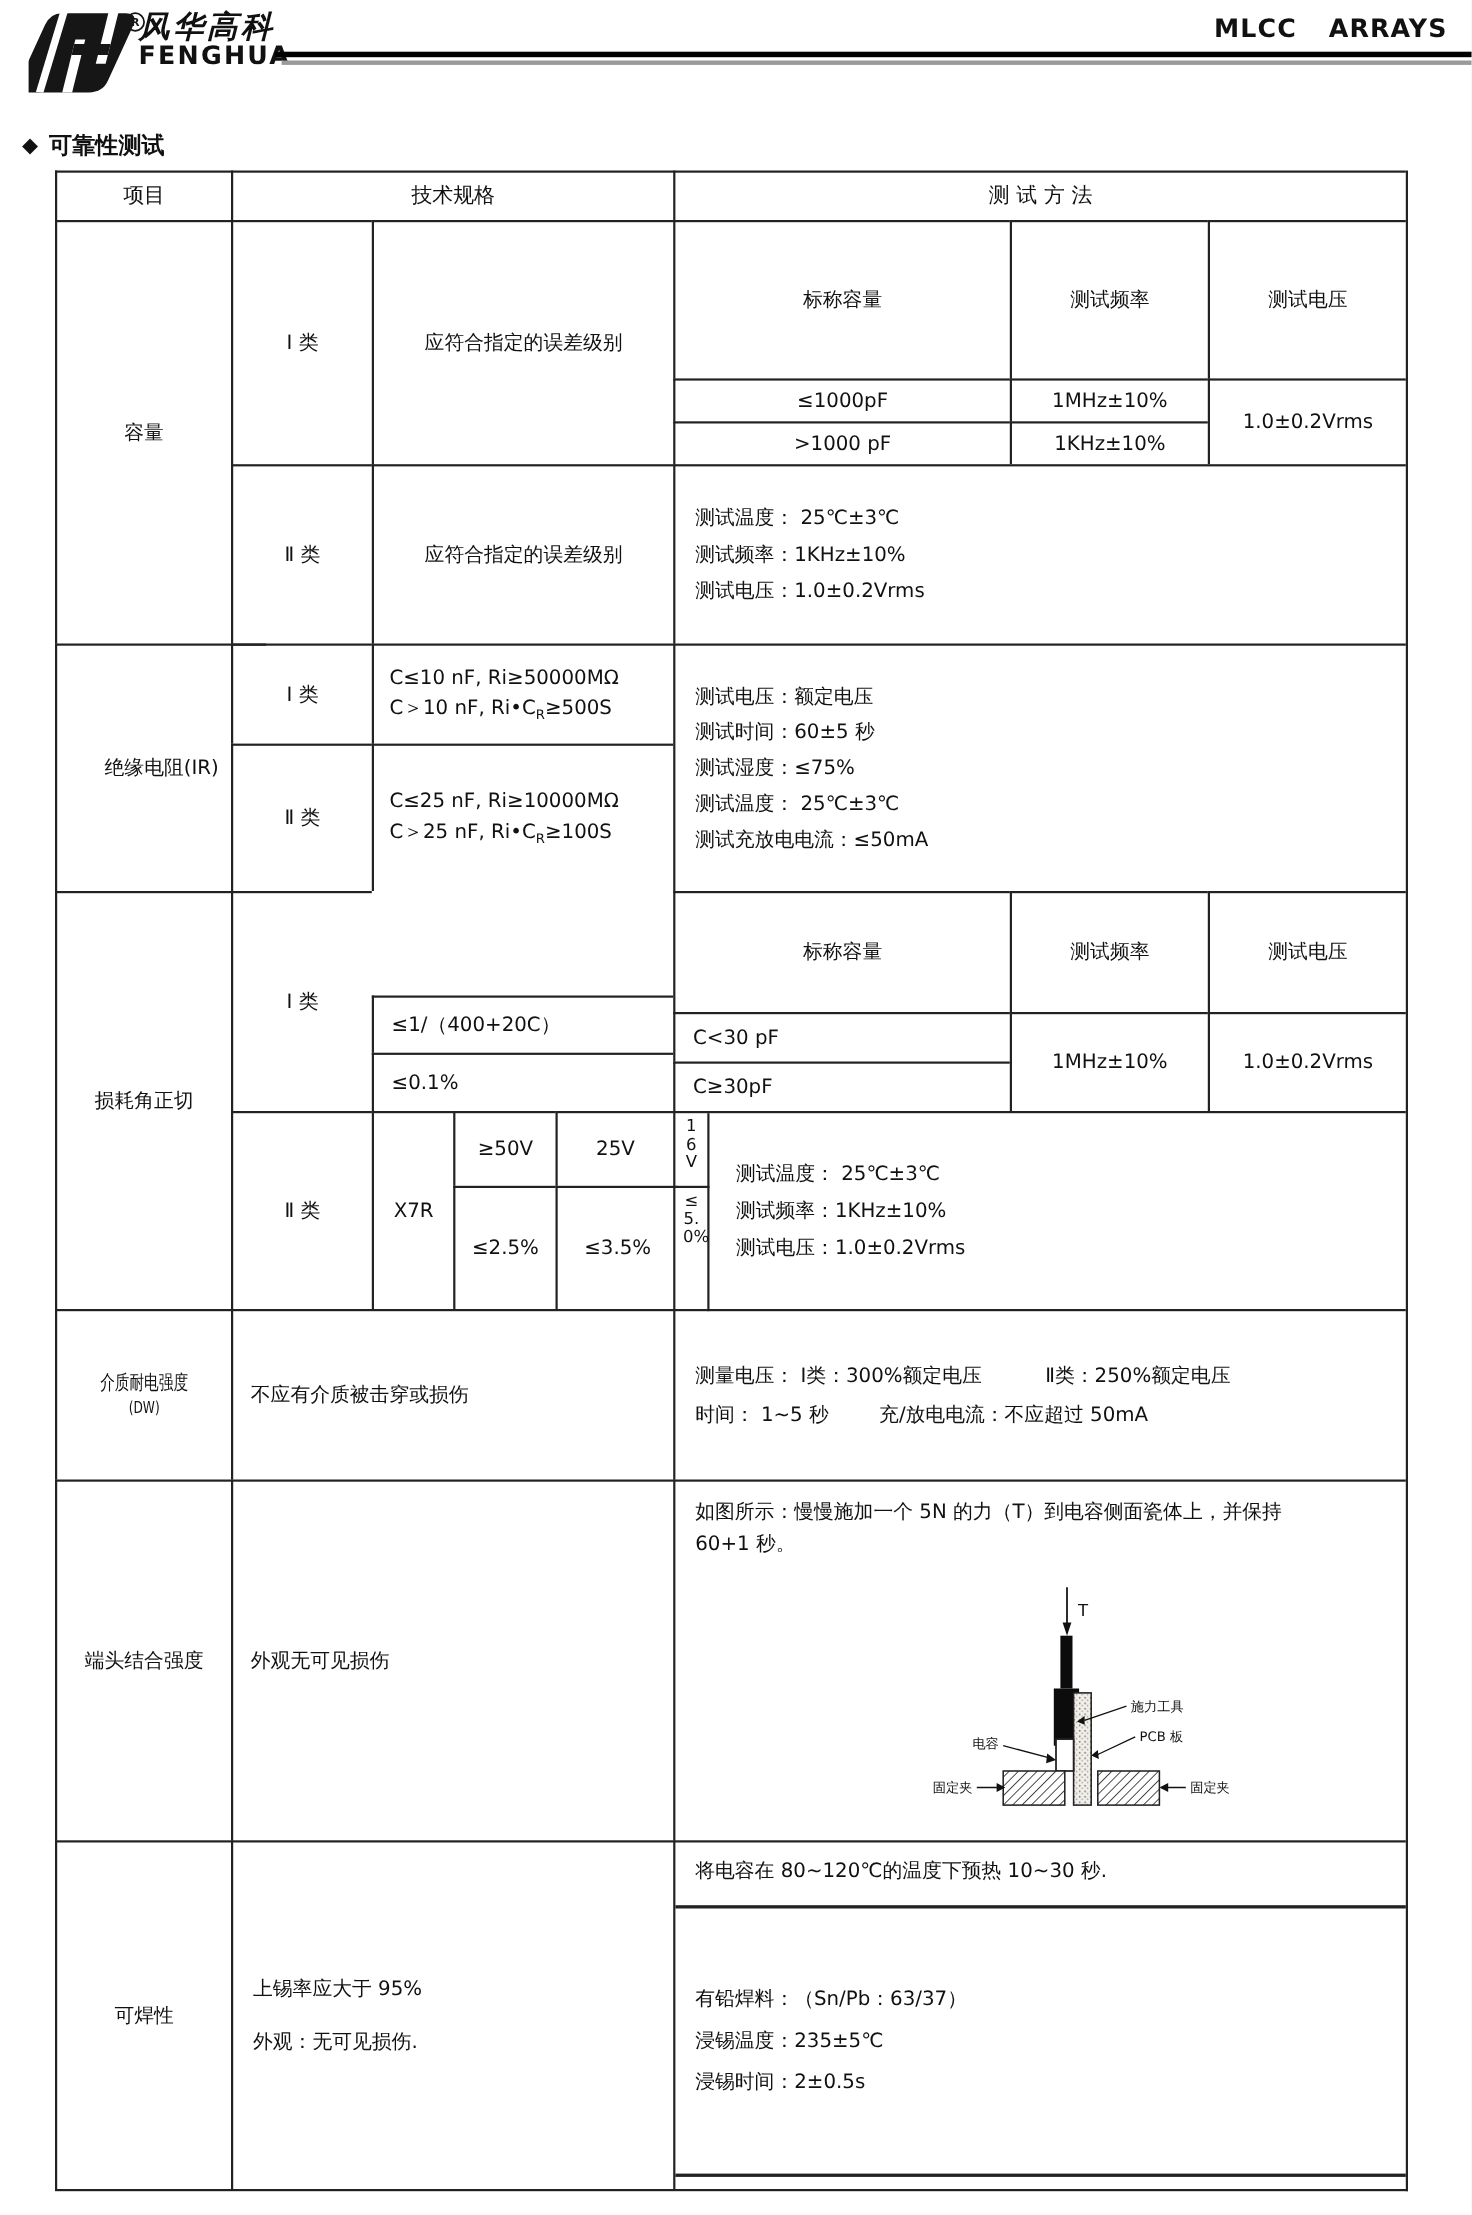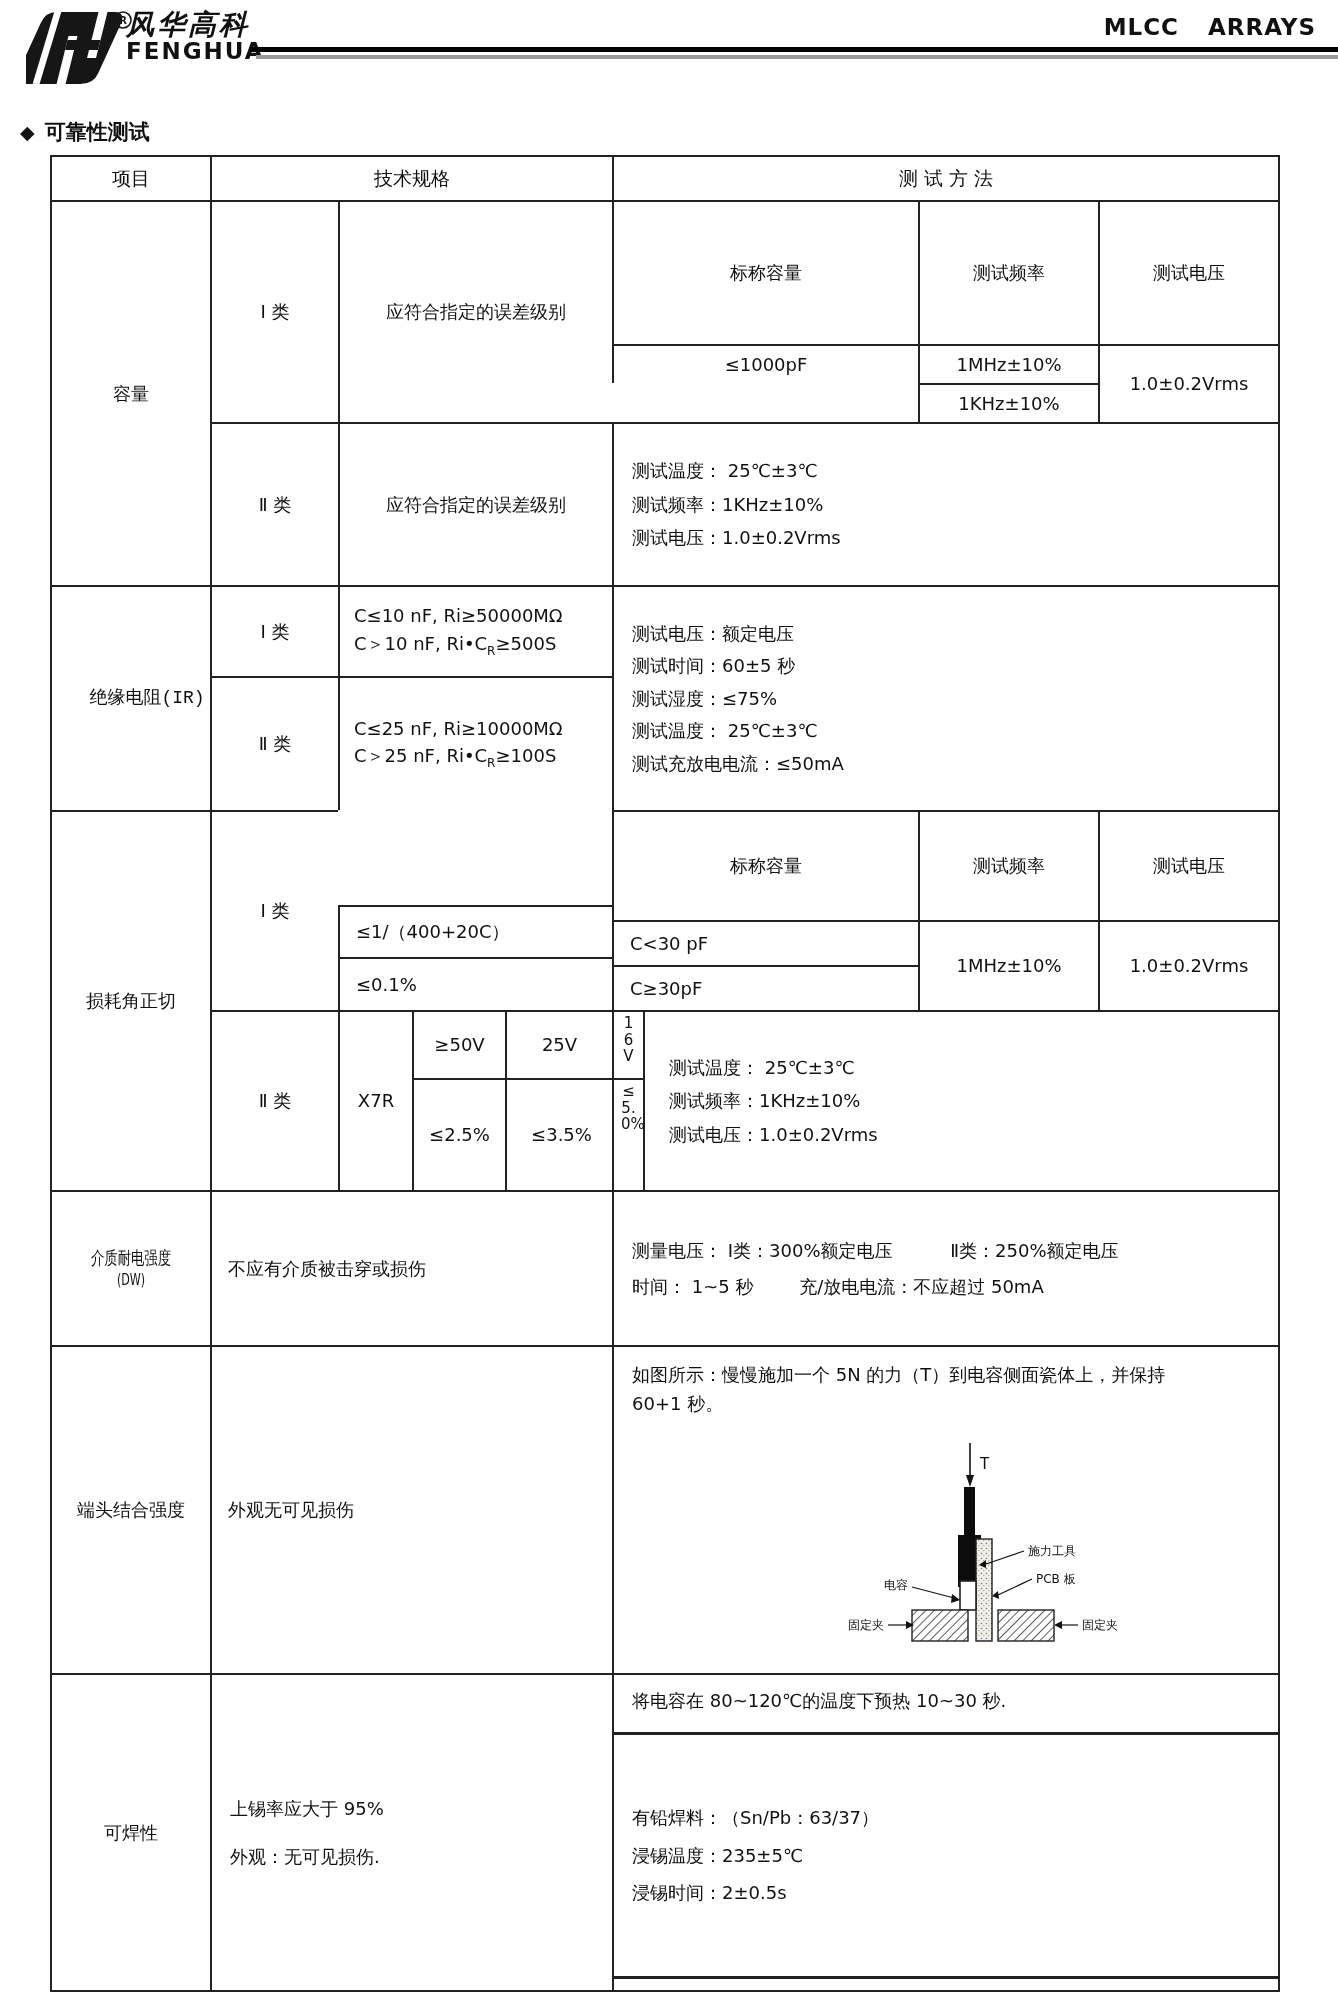--- a/index.html
+++ b/index.html
@@ -78,32 +78,33 @@
 
     <div class="cell hdr" style="left:562px;top:0;width:666px;height:45px;">测 试 方 法</div>
     <div class="cell" style="left:160px;top:45px;width:128px;height:222px;">Ⅰ 类</div>
     <div class="cell" style="left:288px;top:45px;width:274px;height:222px;">应符合指定的误差级别</div>
 
     <div class="cell" style="left:562px;top:45px;width:306px;height:144px;">标称容量</div>
     <div class="cell" style="left:868px;top:45px;width:180px;height:144px;">测试频率</div>
     <div class="cell" style="left:1048px;top:45px;width:180px;height:144px;">测试电压</div>
     <div class="cell" style="left:562px;top:189px;width:306px;height:39px;">≤1000pF</div>
     <div class="cell" style="left:868px;top:189px;width:180px;height:39px;">1MHz±10%</div>
+    <div class="cell" style="left:562px;top:228px;width:306px;height:39px;">&gt;1000 pF</div>
     <div class="cell" style="left:868px;top:228px;width:180px;height:39px;">1KHz±10%</div>
     <div class="cell" style="left:1048px;top:189px;width:180px;height:78px;">1.0±0.2Vrms</div>
 
     <div class="cell" style="left:160px;top:267px;width:128px;height:163px;">Ⅱ 类</div>
     <div class="cell" style="left:288px;top:267px;width:274px;height:163px;">应符合指定的误差级别</div>
     <div class="cell lines center-pad" style="left:562px;top:267px;width:666px;height:163px;">
       <div>测试温度： 25℃±3℃</div>
       <div>测试频率：1KHz±10%</div>
       <div>测试电压：1.0±0.2Vrms</div>
     </div>
 
-    <div class="cell" style="left:0;top:430px;width:192px;height:225px;font-family:Liberation Mono, monospace;">绝缘电阻(IR)</div>
+    <div class="cell" style="left:0;top:430px;width:192px;height:225px;">绝缘电阻(IR)</div>
     <div class="cell" style="left:160px;top:430px;width:128px;height:91px;">Ⅰ 类</div>
     <div class="cell lines center-pad" style="left:288px;top:430px;width:274px;height:91px;gap:4px;padding:6px 14px;">
       <div>C≤10 nF, Ri≥50000MΩ</div>
       <div><span>C＞10 nF, Ri•C</span><sub>R</sub><span>≥500S</span></div>
     </div>
     <div class="cell" style="left:160px;top:521px;width:128px;height:134px;">Ⅱ 类</div>
     <div class="cell lines center-pad" style="left:288px;top:521px;width:274px;height:134px;gap:4px;padding:6px 14px;">
       <div>C≤25 nF, Ri≥10000MΩ</div>
       <div><span>C＞25 nF, Ri•C</span><sub>R</sub><span>≥100S</span></div>
     </div>

